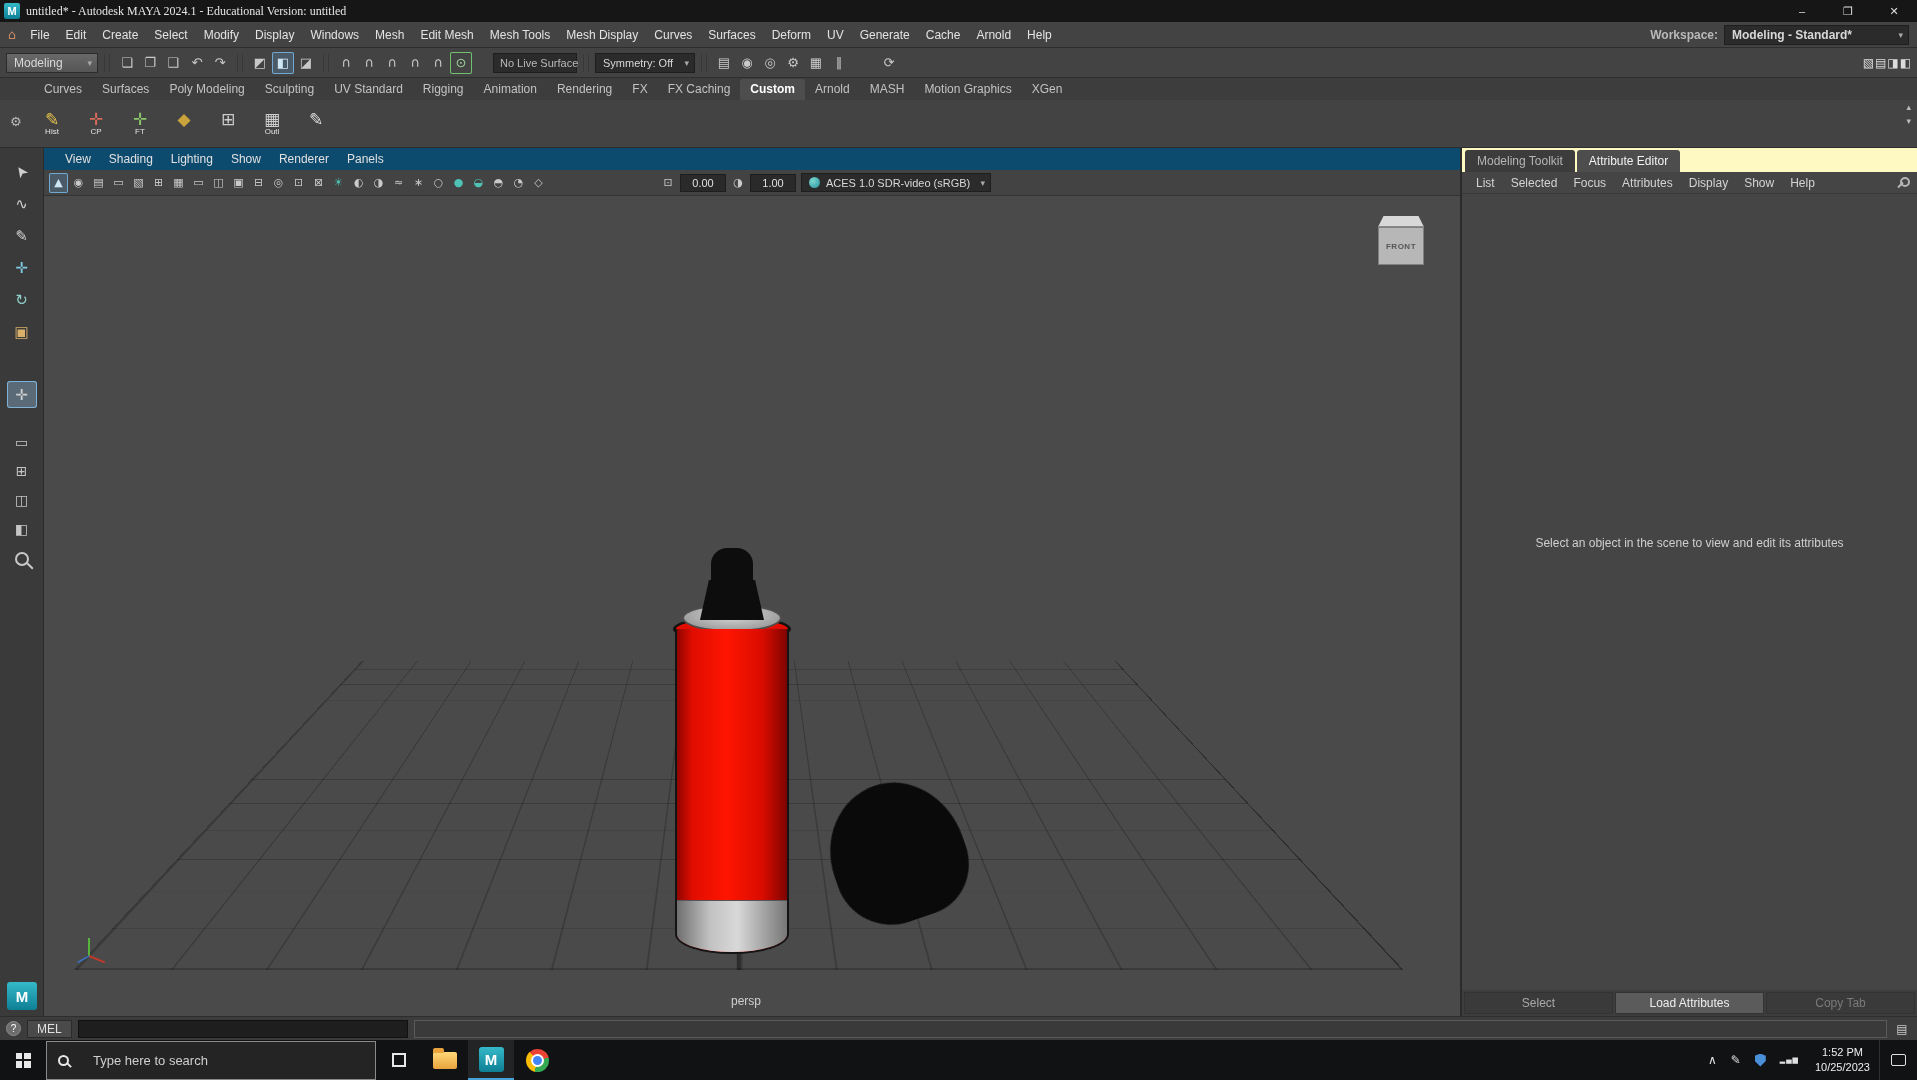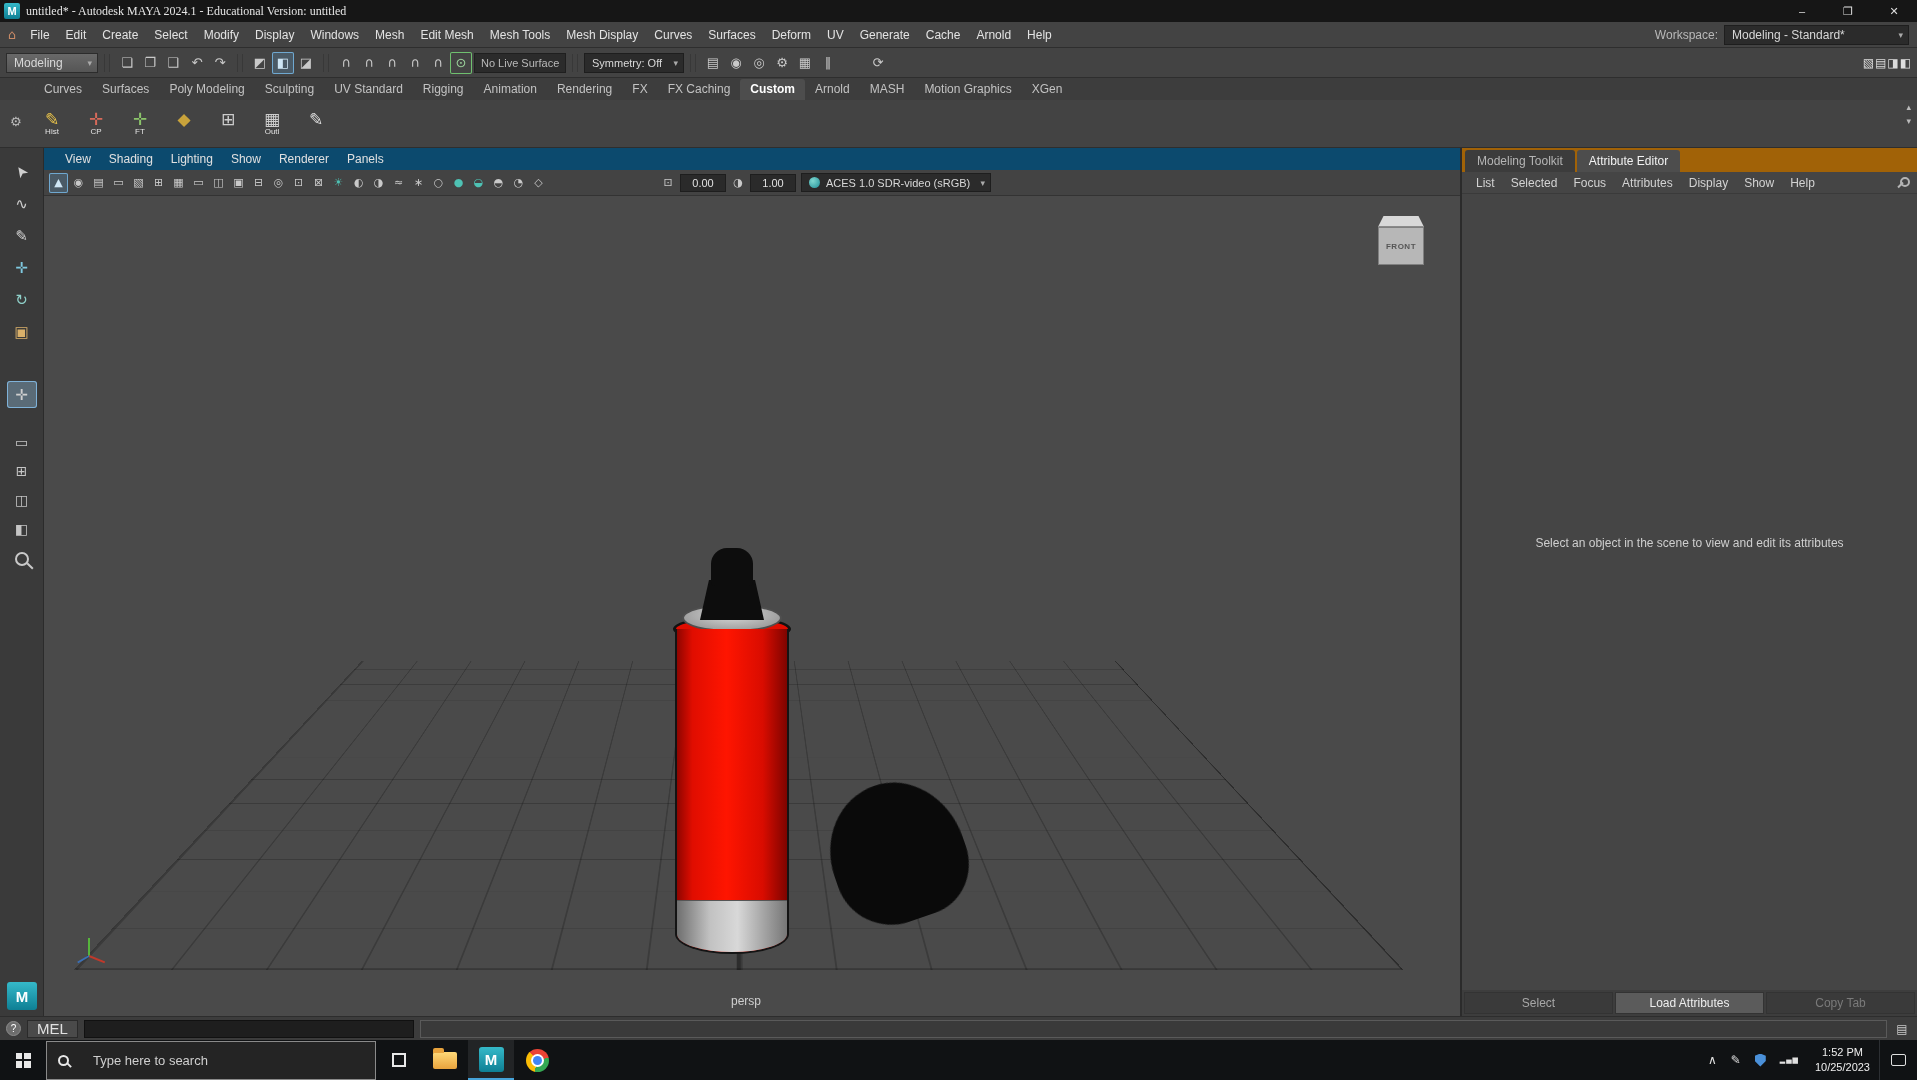--- a/index.html
+++ b/index.html
@@ -13,35 +13,35 @@
   .app-icon { width:16px; height:16px; margin:0 6px 0 4px; background:linear-gradient(#35b9c9,#0e7f94); border-radius:2px; color:#fff; font-size:11px; font-weight:bold; display:flex; align-items:center; justify-content:center; }
   .title-text { color:#e5e5e5; font-size:12px;font-family:Liberation Serif, serif; }
   .win-btns { margin-left:auto; display:flex; height:100%; }
   .win-btn { width:46px; height:100%; display:flex; align-items:center; justify-content:center; color:#ddd; font-size:11px; }
 
   
   .menubar { height:26px; background:#434343; border-bottom:1px solid #2e2e2e; display:flex; align-items:center; padding:0 8px; flex:none; }
   .menubar-home { color:#c98a66; font-size:13px; margin-right:6px; }
   .menu-strip { display:flex; align-items:center; }
   .menu-strip .menu-item { padding:0 8px; color:#e3e3e3; cursor:default; white-space:nowrap; }
-  .workspace { margin-left:auto; display:flex; align-items:center; gap:6px; }
+  .workspace { margin-left:auto; display:flex; align-items:center; gap:6px;font-weight:bold; }
   .workspace-label { color:#b9b9b9; }
   .combo { height:20px; background:#2b2b2b; border:1px solid #1e1e1e; display:flex; align-items:center; padding:0 5px 0 7px; color:#d8d8d8; white-space:nowrap; }
   .combo .arrow { margin-left:auto; font-size:9px; color:#aaa; padding-left:8px; }
   .combo.raised { background:linear-gradient(#696969,#555); border-color:#2c2c2c; }
 
   
   .statusline { height:30px; background:#434343; border-bottom:1px solid #2e2e2e; display:flex; align-items:center; padding:0 6px; gap:2px; flex:none; }
   .sep { width:6px; height:18px; margin:0 4px; border-left:1px solid #383838; border-right:1px solid #383838; }
   .icon-strip { display:flex; align-items:center; gap:1px; }
   .icon-strip span, .icon-btn { width:22px; height:22px; display:flex; align-items:center; justify-content:center; color:#c9c9c9; font-family:"DejaVu Sans",sans-serif; font-size:13px; border-radius:2px; flex-direction:column; line-height:1; }
   .hl-blue { background:#4a5a66; box-shadow:inset 0 0 0 1px #6fa8d0; color:#cfe6f5 !important; }
   .hl-green { box-shadow:inset 0 0 0 1px #6fc06f; color:#9fd89f !important; }
   .hl-teal { color:#4ec2b4 !important; }
-  .field-box { width:92px; height:20px; background:#2b2b2b; border:1px solid #1f1f1f; display:flex; align-items:center; padding:0 6px; color:#b9b9b9; font-size:11px; white-space:nowrap; }
+  .field-box { width:84px; height:20px; background:#2b2b2b; border:1px solid #1f1f1f; display:flex; align-items:center; padding:0 6px; color:#b9b9b9; font-size:11px; white-space:nowrap;margin-left:19px; }
   .status-right { margin-left:auto; display:flex; align-items:center; gap:1px; }
 
   
   .shelf-tabs { height:22px; background:#3d3d3d; display:flex; align-items:flex-end; padding:0 10px 0 34px; position:relative; flex:none; }
   .shelf-tab { padding:3px 10px 4px; color:#c2c2c2; white-space:nowrap; }
   .shelf-tab.active { color:#fff; background:#4d4d4d; border-radius:3px 3px 0 0; font-weight:bold; }
   .shelf-menu-btn { position:absolute; left:10px; bottom:3px; color:#bbb; font-size:10px; }
   .shelf-row { height:48px; background:#434343; border-bottom:1px solid #2e2e2e; display:flex; align-items:center; padding:0 40px 0 34px; gap:8px; position:relative; flex:none; }
   .shelf-gear { position:absolute; left:10px; top:14px; color:#bbb; font-size:13px; }
   .shelf-strip { display:flex; align-items:flex-start; gap:8px; }
@@ -91,40 +91,40 @@
   .vc-top { height:11px; background:#d8d8d8; clip-path:polygon(12% 0,88% 0,100% 100%,0 100%); border-bottom:1px solid #8a8a8a; }
   .vc-front { height:38px; background:#b7b7b7; border:1px solid #808080; display:flex; align-items:center; justify-content:center; font-size:8px; color:#555; letter-spacing:.5px; font-weight:bold; }
   .persp-label { position:absolute; bottom:8px; left:50%; transform:translateX(-70%); color:#cfcfcf; }
   .axis-gizmo { position:absolute; left:24px; bottom:46px; width:44px; height:40px; }
   .axis-y { position:absolute; left:20px; bottom:14px; width:2px; height:18px; background:#56b53c; }
   .axis-x { position:absolute; left:21px; bottom:13px; width:17px; height:2px; background:#c0392b; transform:rotate(22deg); transform-origin:left center; }
   .axis-z { position:absolute; left:21px; bottom:13px; width:13px; height:2px; background:#3a6fb5; transform:rotate(150deg); transform-origin:left center; }
 
   
   .right-panel { width:455px; background:#454545; display:flex; flex-direction:column; flex:none; }
-  .rp-tabs { height:24px; background:#a16207; display:flex; align-items:flex-end; gap:2px; padding:0 3px; flex:none; }
+  .rp-tabs { height:24px; background:#fef9c3; display:flex; align-items:flex-end; gap:2px; padding:0 3px; flex:none; }
   .rp-tab { padding:4px 12px; background:#3c3c3c; color:#b5b5b5; border-radius:3px 3px 0 0; white-space:nowrap; }
   .rp-tab.active { background:#4d4d4d; color:#f2f2f2; }
   .rp-menus { height:22px; display:flex; align-items:center; padding:0 6px; border-bottom:1px solid #3a3a3a; position:relative; flex:none; }
   .rp-menus .menu-item { padding:0 8px; color:#d3d3d3; }
   .pin-icon { position:absolute; right:10px; top:5px; width:12px; height:12px; }
   .pin-icon::before { content:""; position:absolute; left:5px; top:0; width:6px; height:6px; border-radius:50%; border:2px solid #b5b5b5; }
   .pin-icon::after { content:""; position:absolute; left:2px; top:7px; width:7px; height:2px; background:#b5b5b5; transform:rotate(135deg); }
   .rp-body { flex:1; position:relative; }
   .rp-empty { position:absolute; top:43%; left:0; width:100%; text-align:center; color:#cfcfcf; }
   .rp-buttons { height:26px; display:flex; gap:2px; padding:2px; background:#3d3d3d; flex:none; }
   .rp-btn { flex:1; display:flex; align-items:center; justify-content:center; background:#3a3a3a; color:#a8a8a8; border:1px solid #333; }
   .rp-btn.primary { background:#5b5b5b; color:#eee; }
   .rp-btn.disabled { color:#7a7a7a; }
 
   
   .helpline { height:24px; background:#3c3c3c; border-top:1px solid #2d2d2d; display:flex; align-items:center; padding:0 6px; gap:6px; flex:none; }
   .help-icon { width:15px; height:15px; flex:none; border-radius:50%; background:#6d6d6d; border:1px solid #8c8c8c; color:#fff; font-size:10px; display:flex; align-items:center; justify-content:center; }
   .help-field { width:930px; height:18px; background:#333; border:1px solid #2a2a2a; display:flex; align-items:center; padding:0 6px; color:#e0e0e0; font-size:11.5px; white-space:nowrap; overflow:hidden; }
-  .mel-label { height:18px; background:#4a4a4a; border:1px solid #2a2a2a; padding:0 9px; display:flex; align-items:center; color:#e0e0e0; font-size:15px; }
+  .mel-label { height:18px; background:#4a4a4a; border:1px solid #2a2a2a; padding:0 9px; display:flex; align-items:center; color:#e0e0e0; font-size:12px; }
   .mel-input { width:330px; height:18px; background:#1e1e1e; border:1px solid #111; color:#ddd; font-size:11px; padding:0 4px; font-family:"DejaVu Sans Mono",monospace; }
   .mel-output { flex:1; height:18px; background:#3a3a3a; border:1px solid #5a5a5a; color:#ddd; font-size:11px; padding:0 4px; font-family:"DejaVu Sans Mono",monospace; }
   .script-editor-btn { width:18px; height:18px; display:flex; align-items:center; justify-content:center; color:#c9c9c9; font-size:12px; }
 
   
   .taskbar { height:40px; background:#101214; display:flex; align-items:center; flex:none; }
   .start-btn { width:46px; height:100%; display:flex; align-items:center; justify-content:center; }
   .win-logo { width:15px; height:15px; display:grid; grid-template:1fr 1fr / 1fr 1fr; gap:2px; transform:skewY(0deg); }
   .win-logo i { background:#e8e8e8; }
   .search-box { width:330px; height:39px; background:#242424; border:1px solid #8a8a8a; display:flex; align-items:center; gap:24px; padding:0 11px; }

